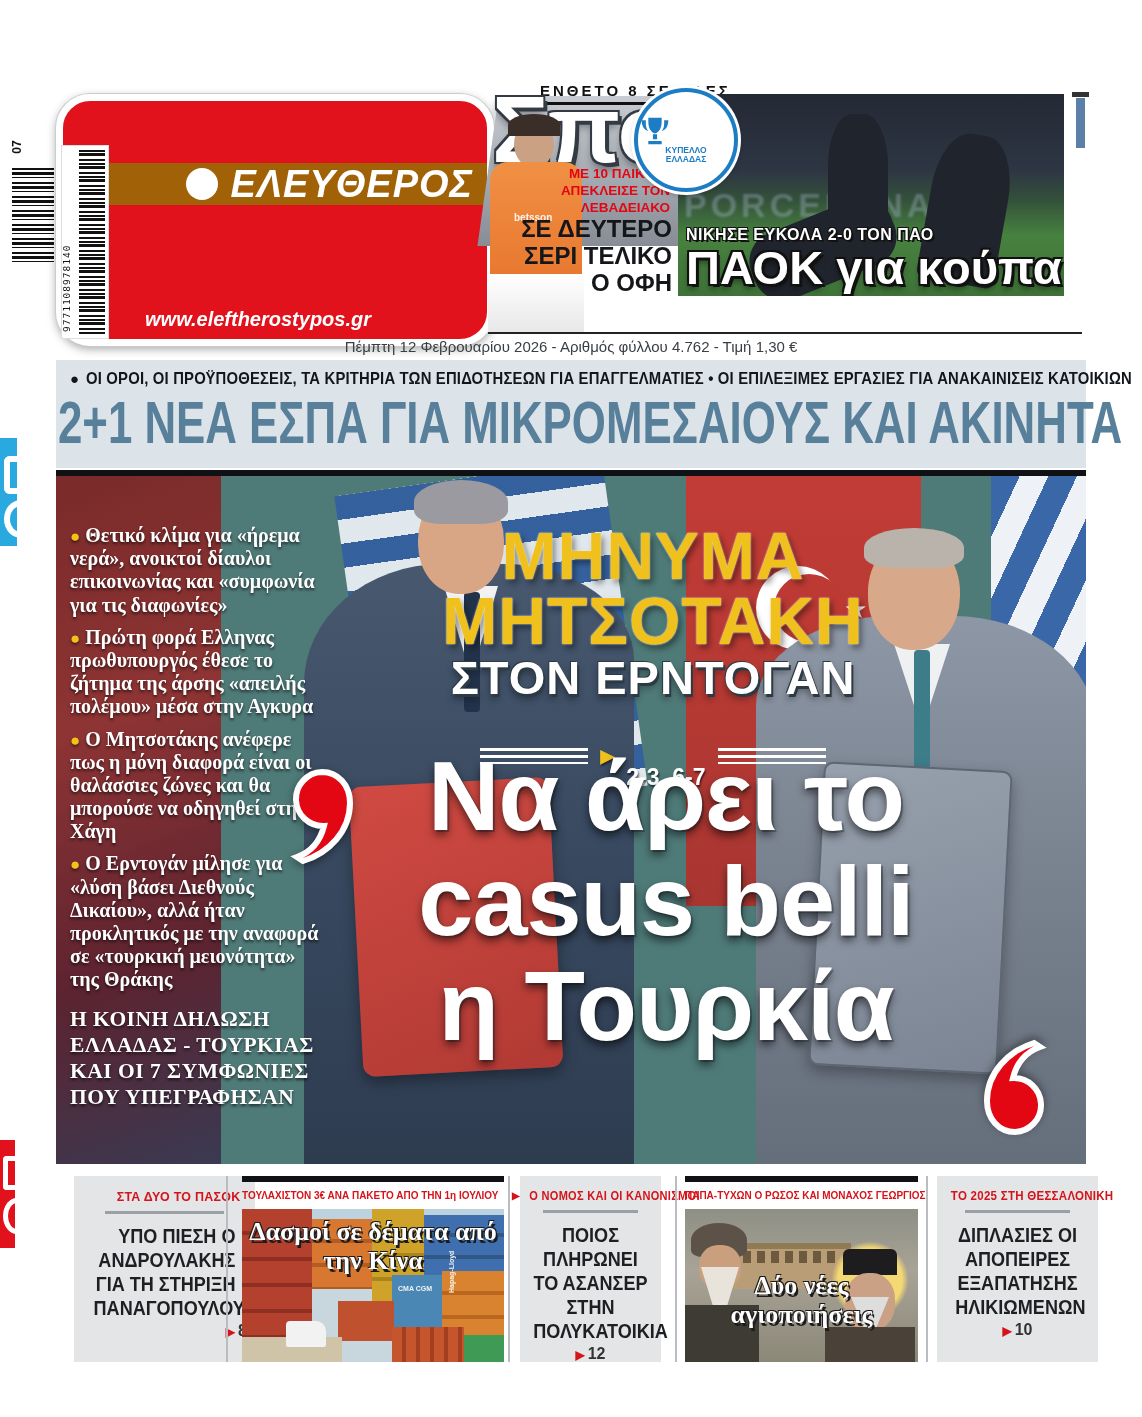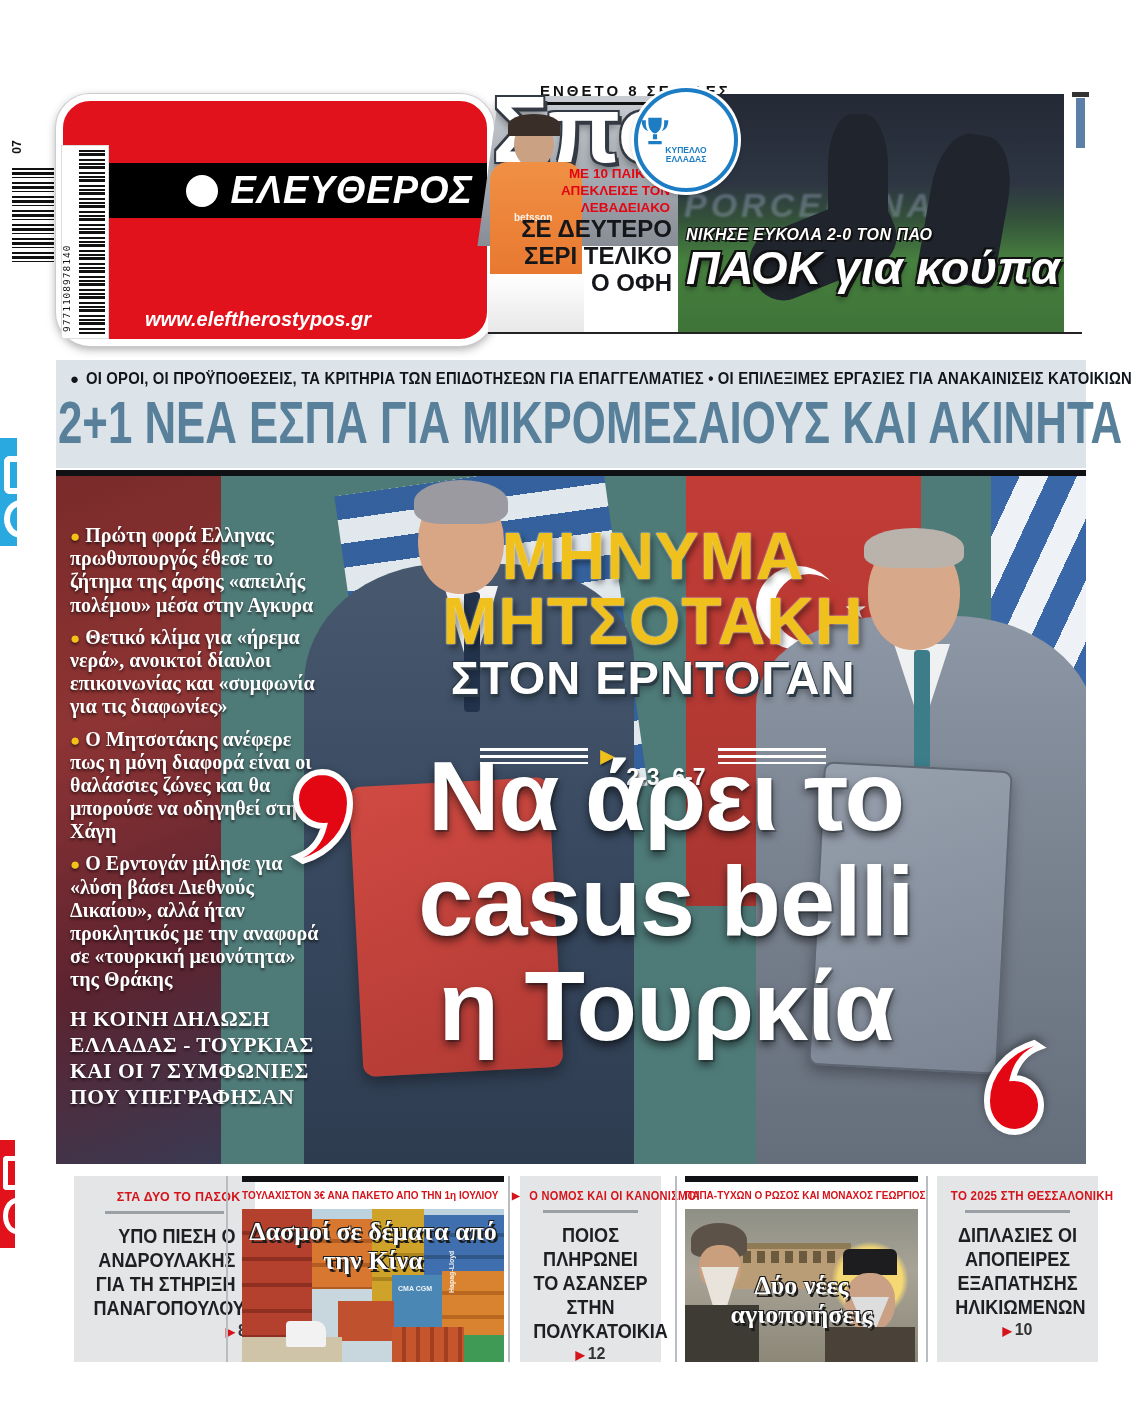--- a/index.html
+++ b/index.html
@@ -2,21 +2,21 @@
 <html><head>
 <meta charset="utf-8">
 <style>
   html,body{margin:0;padding:0;background:#888;}
   #page{position:relative;width:1142px;height:1417px;background:#fff;overflow:hidden;
         font-family:"Liberation Sans",sans-serif;margin:0 auto;}
   .abs{position:absolute;}
   
   .logo-card{left:56px;top:94px;width:424px;height:238px;background:#e2121c;border:7px solid #fff;
              border-radius:34px;box-shadow:0 0 0 1px #c9ccd0,0 3px 10px rgba(0,0,0,.35);}
-  .logo-blackbar{left:0;top:62px;width:100%;height:55px;background:#000000;display:flex;align-items:center;justify-content:flex-end;padding-right:14px;box-sizing:border-box;}
+  .logo-blackbar{left:0;top:62px;width:100%;height:42px;background:#a16207;display:flex;align-items:center;justify-content:flex-end;padding-right:14px;box-sizing:border-box;}
   .logo-dot{width:32px;height:32px;border-radius:50%;background:#fff;margin-right:12px;}
   .logo-top{color:#fff;font-style:italic;font-weight:900;font-size:38px;letter-spacing:1px;}
   .logo-main{left:0;top:96px;width:100%;text-align:center;color:#fff;font-weight:900;font-style:italic;
              font-size:104px;line-height:1;letter-spacing:2px;
              text-shadow:3px 4px 0 #20242b,-2px -2px 0 #20242b,2px -2px 0 #20242b,-2px 2px 0 #20242b;}
   .logo-site{left:0;bottom:8px;width:92%;text-align:center;color:#fff;font-style:italic;font-weight:700;font-size:20px;}
   .bar-strip{left:62px;top:146px;width:46px;height:192px;background:#fff;box-shadow:0 0 0 1px #ddd;}
   .bars-v{position:absolute;right:3px;top:4px;width:26px;height:184px;
           background:repeating-linear-gradient(180deg,#111 0 2px,#fff 2px 3px,#111 3px 6px,#fff 6px 9px,#111 9px 11px,#fff 11px 13px);}
   .bar-num{position:absolute;left:-1px;top:6px;height:180px;writing-mode:vertical-rl;transform:rotate(180deg);
@@ -31,21 +31,21 @@
   .sp-insert-line{left:52px;top:22px;width:210px;height:3px;background:#111;}
   .sp-band{left:0;top:16px;width:320px;height:150px;background:linear-gradient(180deg,#c9cdd3,#878c95);transform:skewX(-8deg);}
   .sp-title{left:4px;top:2px;font-size:95px;font-weight:900;color:#fff;line-height:1;
             text-shadow:4px 4px 0 #343a44,-2px -2px 0 #343a44,2px -2px 0 #343a44,-2px 2px 0 #343a44,0 6px 8px rgba(0,0,0,.4);}
   .sp-player{left:0;top:34px;width:100px;height:218px;overflow:hidden;}
   .sp-kicker{left:66px;top:86px;width:116px;text-align:right;color:#e30613;font-weight:900;font-size:13.5px;line-height:1.25;}
   .sp-head{left:28px;top:136px;width:156px;text-align:right;color:#14161a;font-weight:900;font-size:24px;line-height:1.12;}
   .badge{left:146px;top:8px;width:96px;height:96px;border-radius:50%;background:#fff;border:4px solid #1d7dc4;
          box-shadow:0 0 0 3px #fff,0 2px 6px rgba(0,0,0,.4);display:flex;flex-direction:column;justify-content:center;}
   .badge-txt{font-size:8.5px;font-weight:900;color:#1d7dc4;line-height:1.05;text-align:center;}
-  .paok{left:190px;top:14px;width:386px;height:238px;overflow:hidden;background:linear-gradient(180deg,#232935 0%,#2e3643 38%,#33503a 52%,#47813f 70%,#3f7338 100%);font-style:italic;}
+  .paok{left:190px;top:14px;width:386px;height:202px;overflow:hidden;background:linear-gradient(180deg,#232935 0%,#2e3643 38%,#33503a 52%,#47813f 70%,#3f7338 100%);}
   .paok-ad{left:6px;top:92px;font-size:34px;font-weight:900;color:#cfd4ff;opacity:.28;filter:blur(1px);letter-spacing:4px;}
   .paok-kicker{left:8px;top:132px;font-size:16px;font-weight:900;color:#fff;letter-spacing:.5px;
                text-shadow:2px 2px 0 #111,-1px -1px 0 #111,1px -1px 0 #111,-1px 1px 0 #111;}
   .paok-head{left:8px;top:150px;font-size:47px;font-weight:900;color:#fff;line-height:1;
              text-shadow:3px 3px 0 #111,-2px -2px 0 #111,2px -2px 0 #111,-2px 2px 0 #111,0 5px 6px rgba(0,0,0,.5);}
   .sil{position:absolute;background:#20242c;border-radius:40% 40% 8px 8px;}
   .topline{left:488px;top:332px;width:594px;height:2px;background:#222;}
   .side-blue{left:1076px;top:98px;width:9px;height:50px;background:#5b7fa6;}
   .side-cap{left:1072px;top:92px;width:17px;height:5px;background:#333;}
   
@@ -157,20 +157,21 @@
         <path fill="#1d7dc4" d="M12 2h16v5c0 8-3.4 13-8 14-4.6-1-8-6-8-14V2zm-8 3h5v4c0 4 1 7 3 9-5-1-8-6-8-13zm32 0h-5v4c0 4-1 7-3 9 5-1 8-6 8-13zM17.5 22h5v6h-5zm-5.5 8h16v4H12z"></path>
       </svg>
       <div class="badge-txt">ΚΥΠΕΛΛΟ</div>
       <div class="badge-txt">ΕΛΛΑΔΑΣ</div>
     </div>
   </div>
   <div class="abs topline"></div>
   <div class="abs side-cap"></div>
   <div class="abs side-blue"></div>
 
+  <div class="abs dateline">Πέμπτη 12 Φεβρουαρίου 2026 - Αριθμός φύλλου 4.762 - Τιμή 1,30 €</div>
 
   <div class="abs espa">
     <div class="abs espa-strip">
       <span class="espa-bullet">●</span>
       <span class="txt">ΟΙ ΟΡΟΙ, ΟΙ ΠΡΟΫΠΟΘΕΣΕΙΣ, ΤΑ ΚΡΙΤΗΡΙΑ ΤΩΝ ΕΠΙΔΟΤΗΣΕΩΝ ΓΙΑ ΕΠΑΓΓΕΛΜΑΤΙΕΣ • ΟΙ ΕΠΙΛΕΞΙΜΕΣ ΕΡΓΑΣΙΕΣ ΓΙΑ ΑΝΑΚΑΙΝΙΣΕΙΣ ΚΑΤΟΙΚΙΩΝ</span>
 
     </div>
     <div class="abs espa-head">2+1 ΝΕΑ ΕΣΠΑ ΓΙΑ ΜΙΚΡΟΜΕΣΑΙΟΥΣ ΚΑΙ ΑΚΙΝΗΤΑ</div>
   </div>
   <div class="abs black-rule"></div>
@@ -199,22 +200,22 @@
     <div class="ph" style="left:700px;top:140px;width:340px;height:560px;border-radius:40% 42% 0 0/16% 20% 0 0;
                 background:linear-gradient(180deg,#8e97a5 0%,#79828f 45%,#646d7a 100%);"></div>
     <div class="ph" style="left:838px;top:168px;width:56px;height:86px;background:#eef0f2;clip-path:polygon(0 0,100% 0,50% 100%);"></div>
     <div class="ph" style="left:858px;top:174px;width:16px;height:118px;background:#3d7d8a;border-radius:4px;"></div>
     <div class="ph" style="left:812px;top:62px;width:92px;height:112px;border-radius:48%;background:#d8a88a;"></div>
     <div class="ph" style="left:808px;top:52px;width:100px;height:40px;border-radius:50% 50% 30% 30%;background:#b9b3ac;"></div>
     <div class="ph" style="left:760px;top:290px;width:185px;height:300px;background:linear-gradient(160deg,#97a0ad,#7c8593);
                 border:2px solid #5d6672;border-radius:10px;transform:rotate(3deg);box-shadow:0 6px 14px rgba(0,0,0,.3);"></div>
 
     <div class="abs bullets">
+      <div class="b"><span class="dot">●</span><span>Θετικό κλίμα για «ήρεμα νερά», ανοικτοί δίαυλοι επικοινωνίας και «συμφωνία για τις διαφωνίες»</span></div>
       <div class="b"><span class="dot">●</span><span>Πρώτη φορά Ελληνας πρωθυπουργός έθεσε το ζήτημα της άρσης «απειλής πολέμου» μέσα στην Αγκυρα</span></div>
-      <div class="b"><span class="dot">●</span><span>Θετικό κλίμα για «ήρεμα νερά», ανοικτοί δίαυλοι επικοινωνίας και «συμφωνία για τις διαφωνίες»</span></div>
       <div class="b"><span class="dot">●</span><span>Ο Μητσοτάκης ανέφερε πως η μόνη διαφορά είναι οι θαλάσσιες ζώνες και θα μπορούσε να οδηγηθεί στη Χάγη</span></div>
       <div class="b"><span class="dot">●</span><span>Ο Ερντογάν μίλησε για «λύση βάσει Διεθνούς Δικαίου», αλλά ήταν προκλητικός με την αναφορά σε «τουρκική μειονότητα» της Θράκης</span></div>
       <div class="caps">Η ΚΟΙΝΗ ΔΗΛΩΣΗ ΕΛΛΑΔΑΣ - ΤΟΥΡΚΙΑΣ ΚΑΙ ΟΙ 7 ΣΥΜΦΩΝΙΕΣ ΠΟΥ ΥΠΕΓΡΑΦΗΣΑΝ</div>
     </div>
 
     <div class="abs kick">
       <div class="y">ΜΗΝΥΜΑ</div>
       <div class="y">ΜΗΤΣΟΤΑΚΗ</div>
       <div class="w">ΣΤΟΝ ΕΡΝΤΟΓΑΝ</div>
       <div class="kick-ref">

